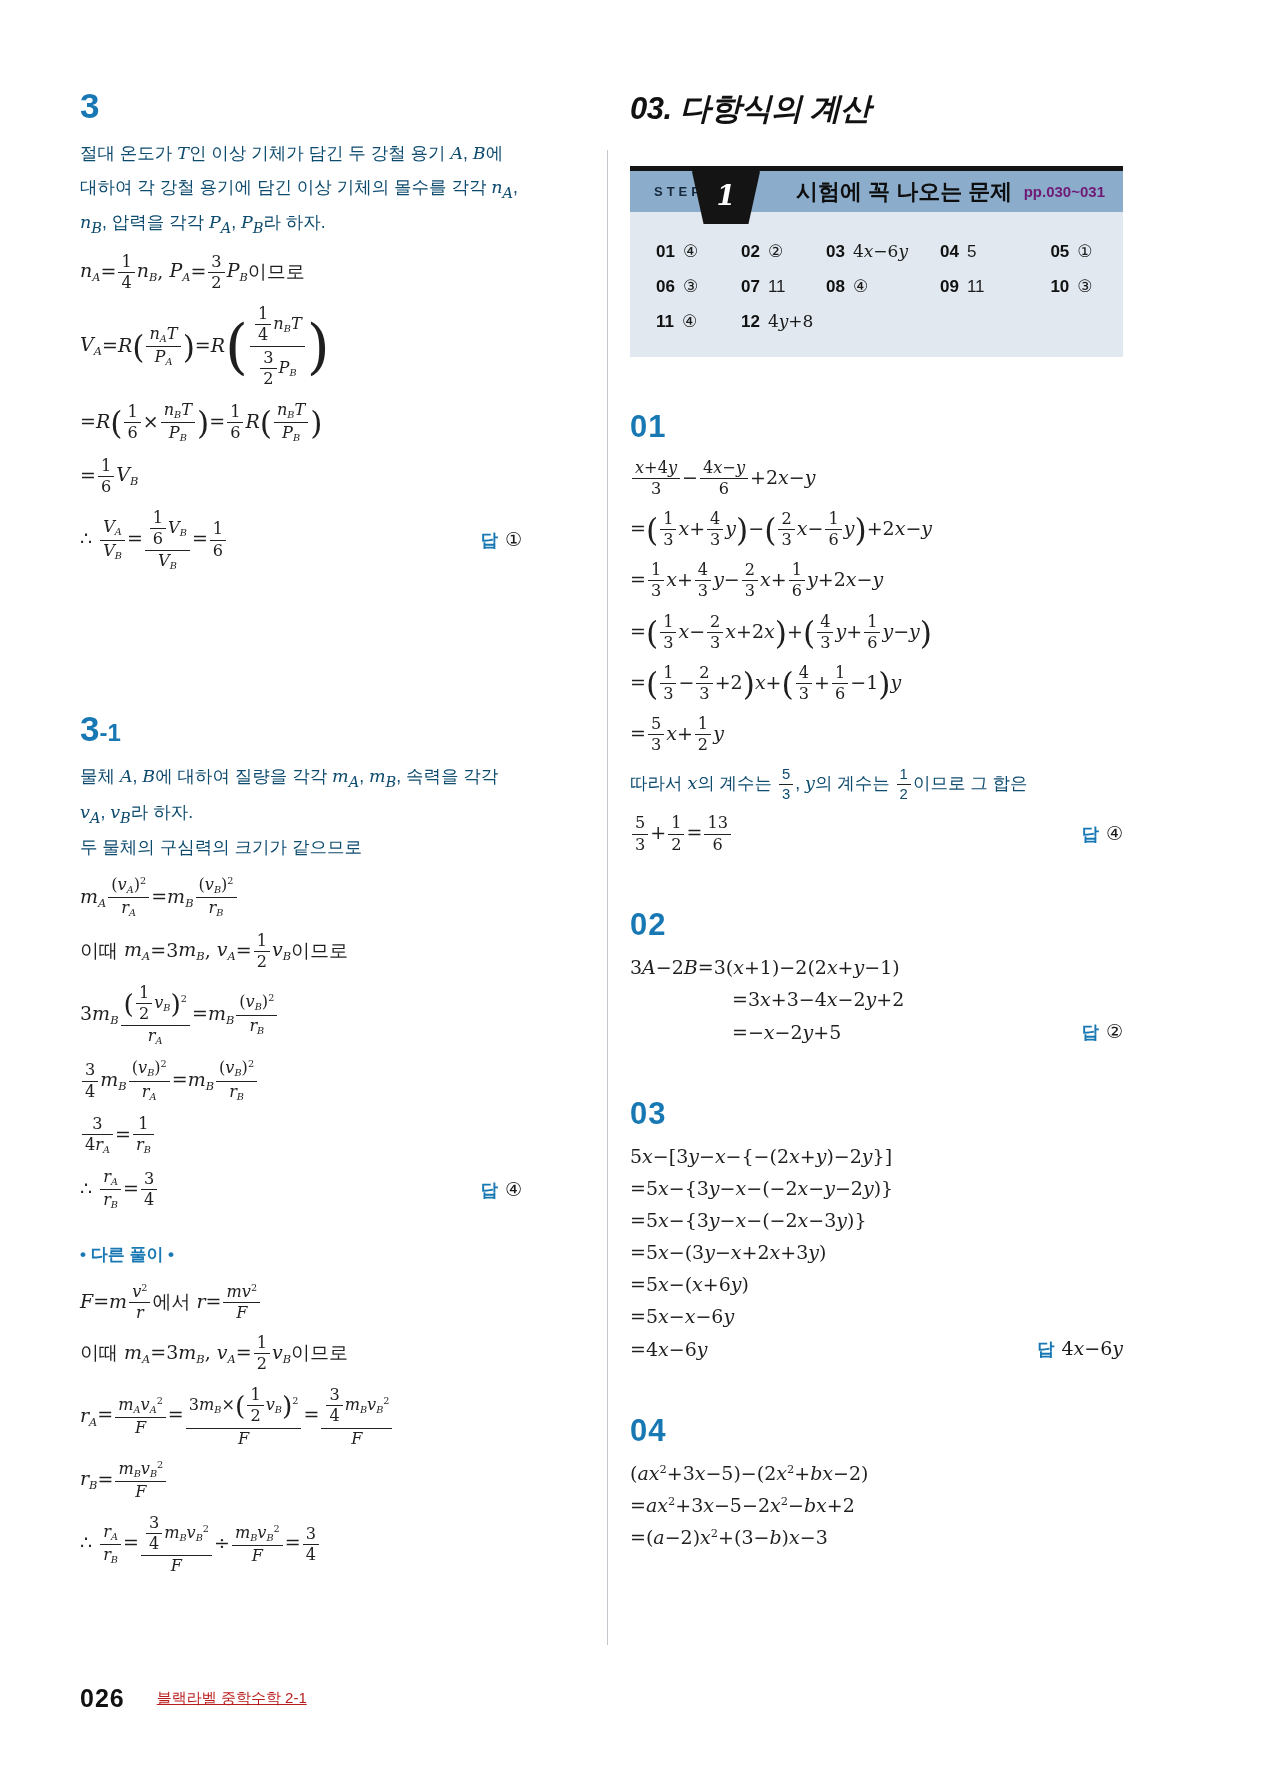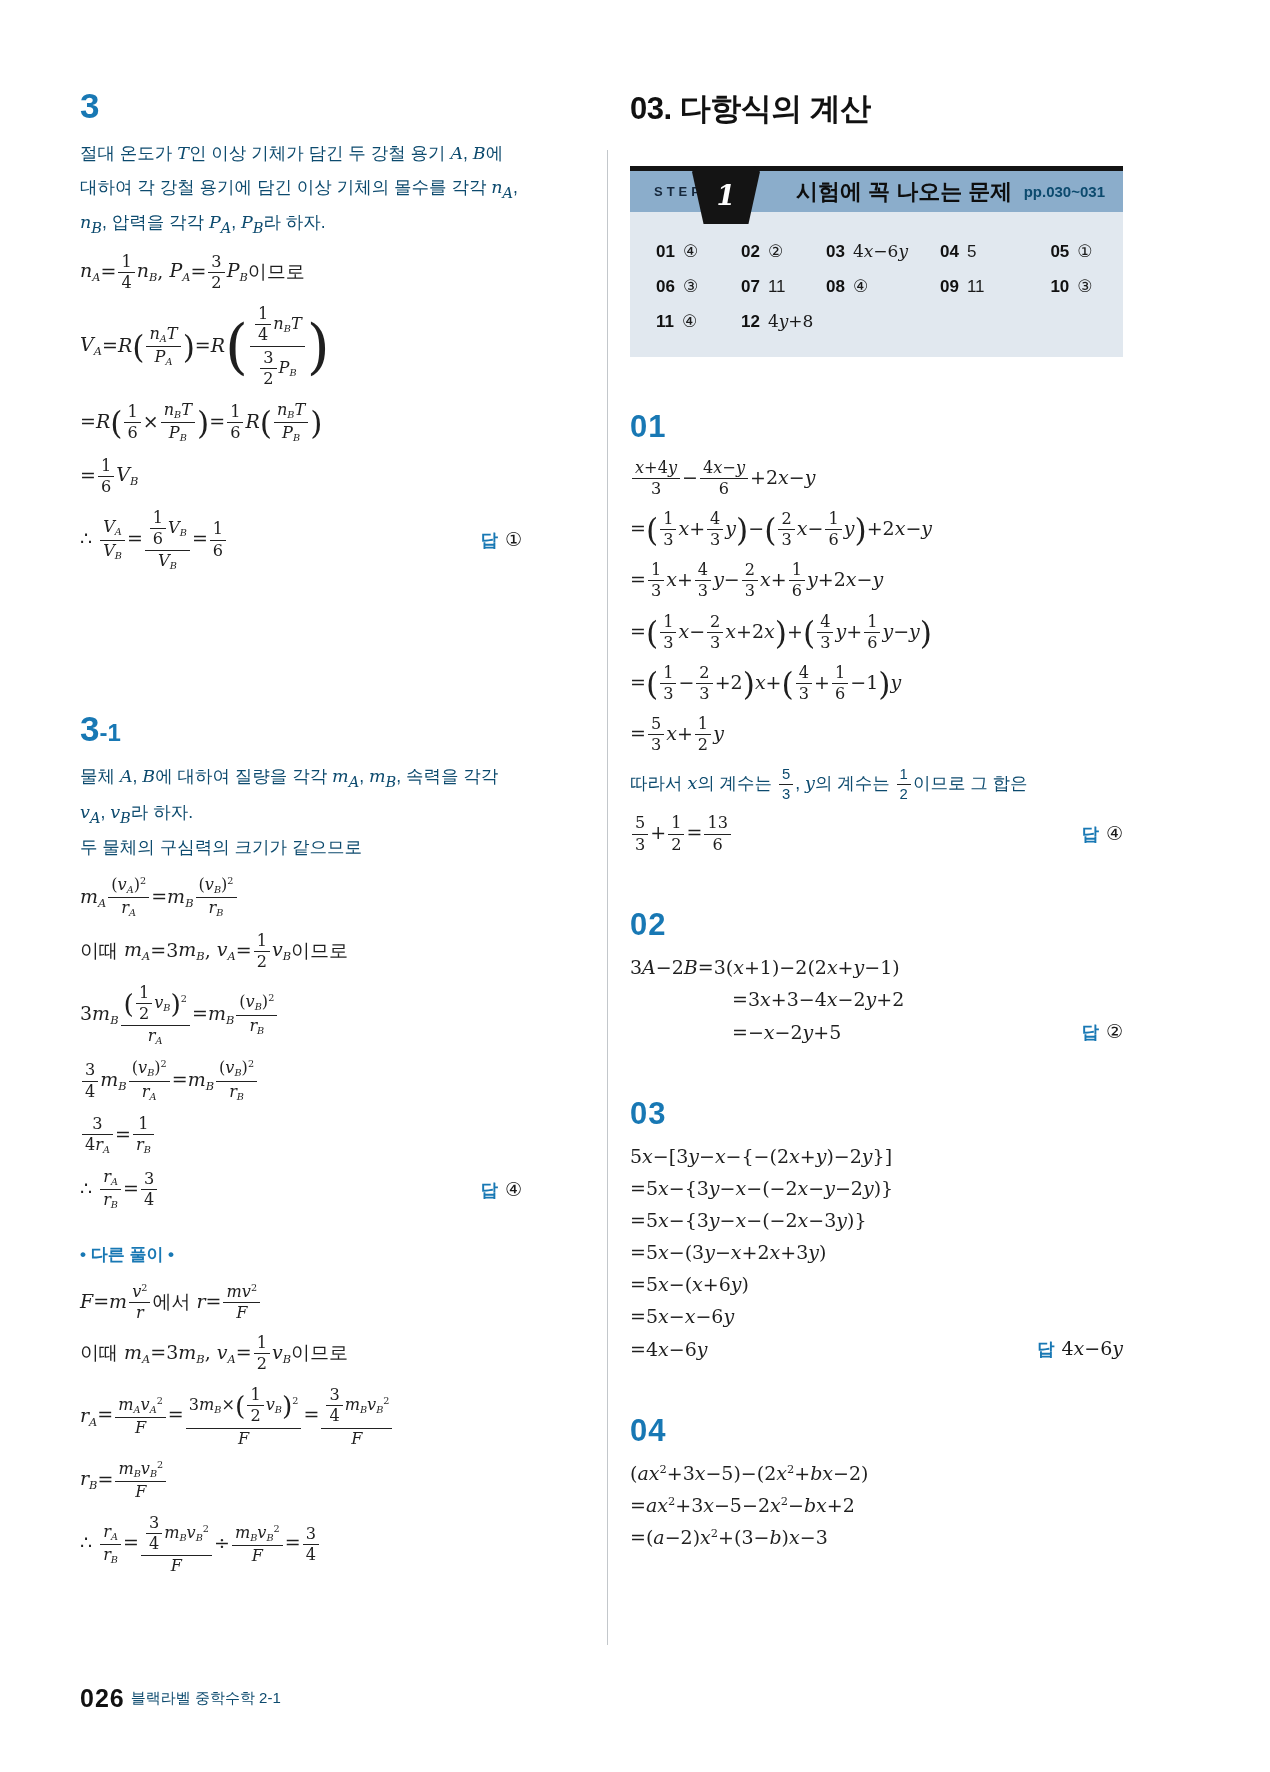--- a/index.html
+++ b/index.html
@@ -7,21 +7,21 @@
         font-family:"Liberation Sans","DejaVu Sans",sans-serif;color:#1a1a1a;}
   .col{position:absolute;top:88px;}
   .col-left{left:80px;width:442px;}
   .col-right{left:630px;width:493px;}
   .divider{position:absolute;left:607px;top:150px;width:1px;height:1495px;background:#c3c7cb;}
 
   
   .pnum{color:#1878b4;font-weight:bold;font-size:35px;line-height:1;letter-spacing:0;}
   .pnum .subnum{font-size:24px;font-weight:bold;}
   .qnum{color:#1878b4;font-weight:bold;font-size:31px;line-height:1;letter-spacing:1px;}
-  .page-title{font-size:31px;font-weight:bold;letter-spacing:-0.5px;color:#111;}
+  .page-title{font-size:31px;font-weight:bold;letter-spacing:-0.5px;color:#111;font-style:italic;}
 
   
   .ko{font-size:17.5px;line-height:1.92;word-break:keep-all;color:#0c4a6e;}
   .ko i, .math i{font-family:"DejaVu Serif","Liberation Serif",serif;font-style:italic;}
 
   
   .math{font-family:"DejaVu Serif","Liberation Serif",serif;font-size:19px;color:#1f1f1f;}
   .math sub{font-size:0.60em;vertical-align:-0.35em;font-style:italic;}
   .math sup{font-size:0.60em;vertical-align:0.65em;}
   .fr{display:inline-block;vertical-align:middle;text-align:center;line-height:1.12;
@@ -46,32 +46,32 @@
   
   .step-box{margin-top:36px;}
   .step-head{position:relative;height:41px;background:#8badcb;border-top:5px solid #141414;
              display:flex;align-items:center;}
   .step-label{margin-left:24px;font-size:13px;font-weight:bold;letter-spacing:4px;color:#16283c;}
   .step-badge{position:absolute;left:62px;top:-5px;width:68px;height:58px;background:#141414;color:#fff;
               display:flex;align-items:center;justify-content:center;
               font-family:"DejaVu Serif","Liberation Serif",serif;font-style:italic;font-weight:bold;font-size:27px;
               clip-path:polygon(10% 0,90% 0,100% 10%,83% 100%,17% 100%,0 10%);}
   .step-title{margin-left:92px;font-size:22px;font-weight:bold;color:#0e0e0e;}
-  .step-pages{margin-left:auto;margin-right:18px;font-size:15px;font-weight:bold;color:#0c4a6e;}
+  .step-pages{margin-left:auto;margin-right:18px;font-size:15px;font-weight:bold;color:#701a75;}
   .step-body{background:#e1e8ef;padding:22px 0 18px 26px;}
   .step-row{display:flex;line-height:35px;}
   .sc{display:flex;align-items:baseline;}
   .sc1{width:85px;} .sc2{width:85px;} .sc3{width:114px;} .sc4{width:80px;} .sc5{flex:1;justify-content:center;}
   .ano{font-weight:bold;font-size:17px;color:#111;}
   .aval2{font-size:17px;margin-left:8px;color:#1a1a1a;}
 
   
   .footer{position:absolute;left:80px;top:1684px;display:flex;align-items:center;}
   .footer .fpage{font-size:25px;font-weight:bold;letter-spacing:1px;color:#111;}
-  .footer .fbook{font-size:15px;color:#0c4a6e;margin-left:6px;}
+  .footer .fbook{font-size:15px;color:#b91c1c;margin-left:32px;text-decoration:underline;}
 
   .mt6{margin-top:6px;}.mt14{margin-top:14px;}.mt16{margin-top:16px;}
   .sect{margin-top:0;}
   .sect-31{margin-top:138px;}
   .sect-q{margin-top:54px;}
 </style>
 </head>
 <body>
 
 <div class="page">

